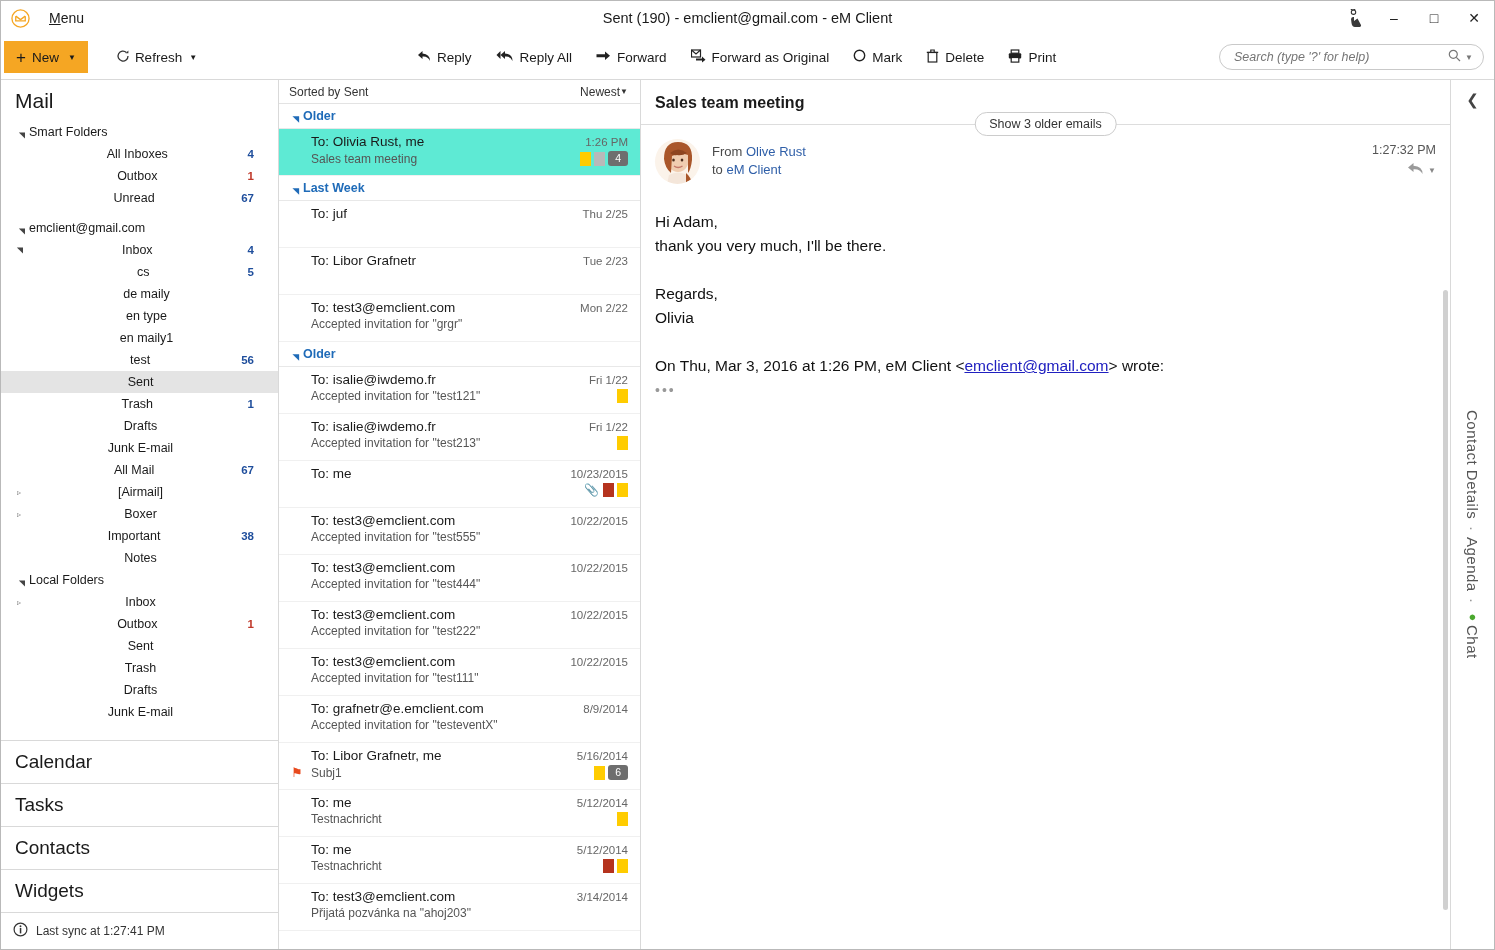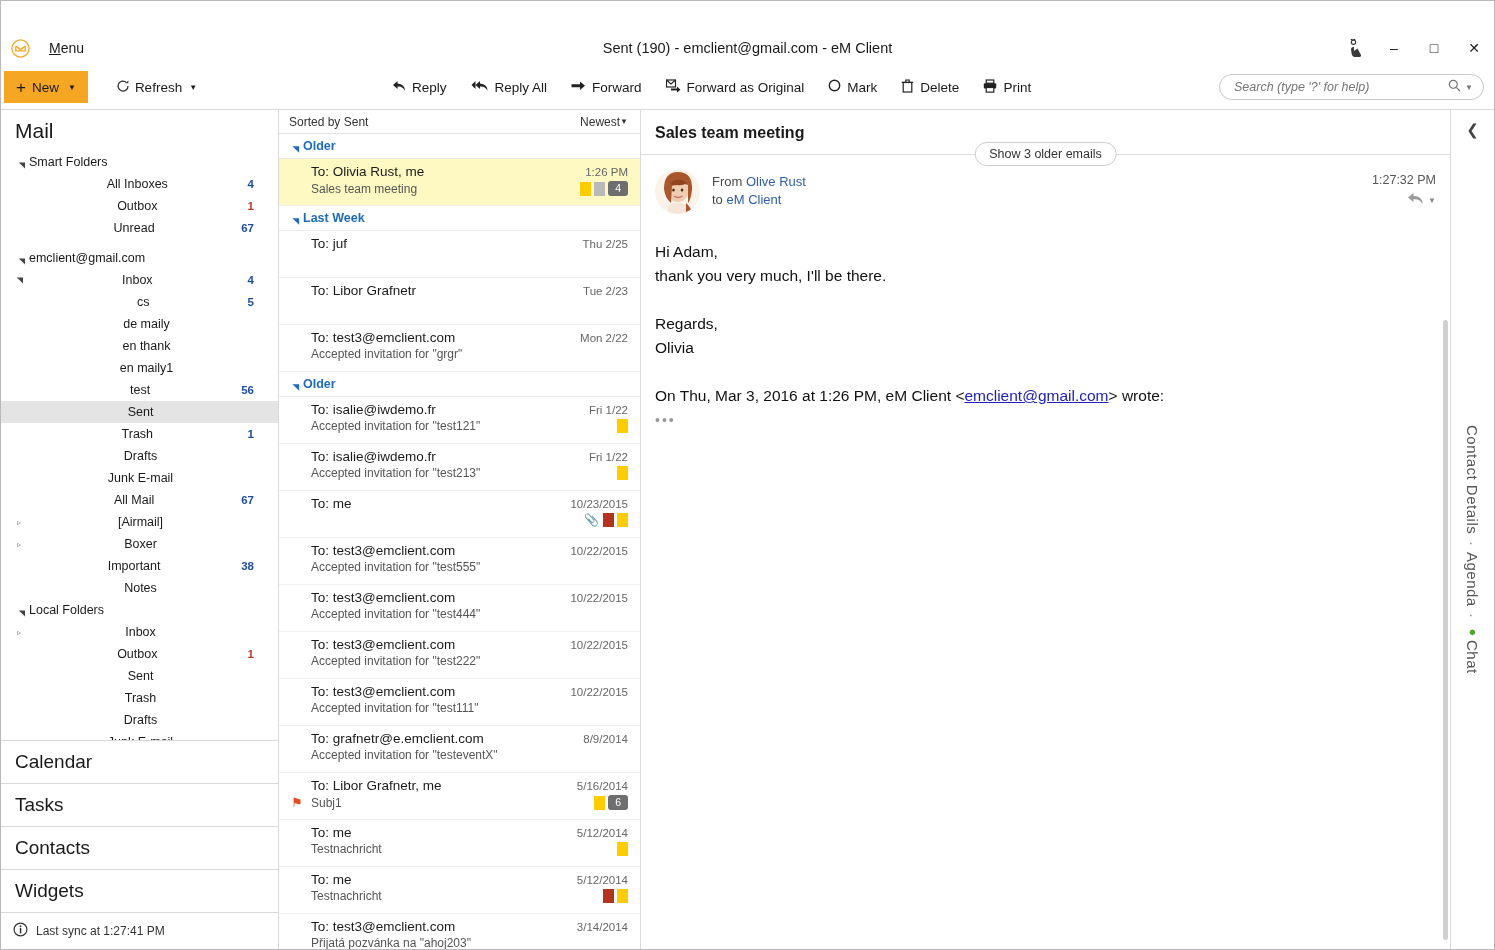--- a/index.html
+++ b/index.html
@@ -18,21 +18,20 @@
     display: flex;
     flex-direction: column;
   }
 
   
   .titlebar {
     height: 34px; min-height: 34px;
     display: flex; align-items: center;
     background: #ffffff;
     position: relative;
-    margin-top: 30px;
   }
   .tb-logo {
     width: 22px; height: 22px; margin-left: 8px;
     display: flex; align-items: center; justify-content: center;
   }
   .tb-menu {
     font-size: 14px; color: #1a1a1a; margin-left: 14px;
     padding: 2px 4px; cursor: default;
   }
   .tb-menu u { text-decoration: underline; }
@@ -66,21 +65,21 @@
   }
   .btn-new .plus { font-size: 17px; font-weight: 400; line-height: 1; }
   .btn-new .caret { font-size: 8px; margin-left: 3px; }
   .btn-refresh {
     display: flex; align-items: center; gap: 5px;
     margin-left: 22px; font-size: 13.5px; color: #1a1a1a;
     cursor: default; height: 30px; padding: 0 6px;
   }
   .btn-refresh .caret { font-size: 8px; margin-left: 2px; }
   .tb-actions {
-    position: absolute; left: 389px;
+    position: absolute; left: 414px;
     display: flex; align-items: flex-end; gap: 20px;
   }
   .tb-action {
     display: flex; align-items: center; gap: 6px;
     font-size: 13.5px; color: #1a1a1a; cursor: default;
     height: 30px; padding: 0 2px;
   }
   .tb-action svg { flex: none; }
   .search-wrap {
     position: absolute; right: 10px;
@@ -167,21 +166,21 @@
     border-bottom: 1px solid #e8e8e8;
     cursor: default;
   }
   .grp-header .tri { color: #1f6bb8; font-size: 8px; }
   .mrow {
     position: relative;
     height: 47px; padding: 5px 12px 0 32px;
     border-bottom: 1px solid #f0f0f0;
     cursor: default;
   }
-  .mrow.selected { background: #fef9c3; }
+  .mrow.selected { background: #5eead4; }
   .mrow-top { display: flex; align-items: baseline; }
   .mrow .mto { flex: 1; font-size: 13.5px; color: #1a1a1a; white-space: nowrap; overflow: hidden; }
   .mrow .mdate { font-size: 11.5px; color: #666; white-space: nowrap; padding-left: 6px; }
   .mrow-bot { display: flex; align-items: center; margin-top: 2px; }
   .mrow .msubj { flex: 1; font-size: 12px; color: #555; white-space: nowrap; overflow: hidden; }
   .tags { display: flex; align-items: center; gap: 3px; padding-left: 6px; }
   .swatch { width: 11px; height: 14px; display: inline-block; }
   .badge {
     background: #6e6e6e; color: #fff; font-size: 10.5px;
     border-radius: 3px; padding: 1px 7px; line-height: 13px;
@@ -418,21 +417,21 @@
             <span class="fname">cs</span>
             <span class="fcount">5</span>
           </div>
           <div class="frow">
             <span class="tri" style="margin-left: 24px;"></span>
             <span class="fname">de maily</span>
             <span class="fcount"></span>
           </div>
           <div class="frow">
             <span class="tri" style="margin-left: 24px;"></span>
-            <span class="fname">en thank</span>
+            <span class="fname">en type</span>
             <span class="fcount"></span>
           </div>
           <div class="frow">
             <span class="tri" style="margin-left: 24px;"></span>
             <span class="fname">en maily1</span>
             <span class="fcount"></span>
           </div>
           <div class="frow">
             <span class="tri" style="margin-left: 24px;"></span>
             <span class="fname">test</span>

